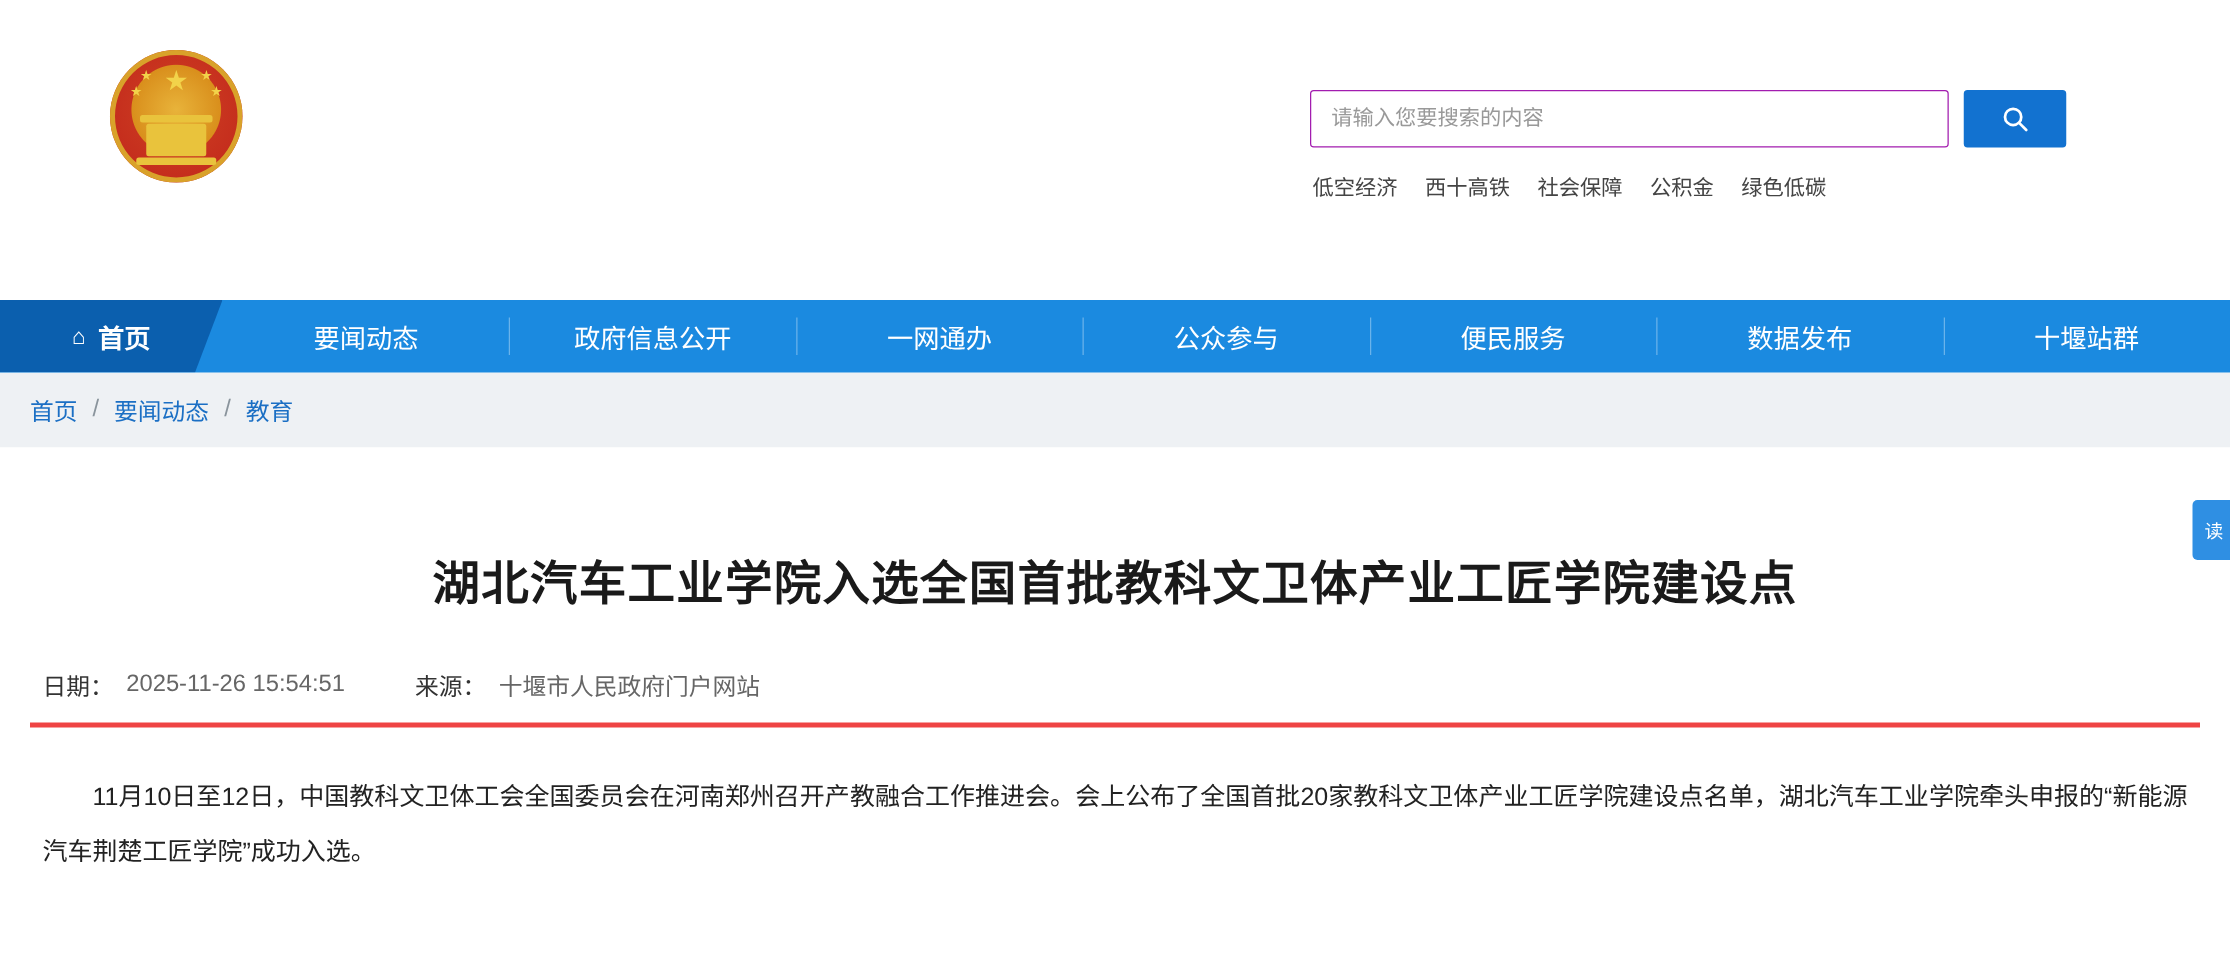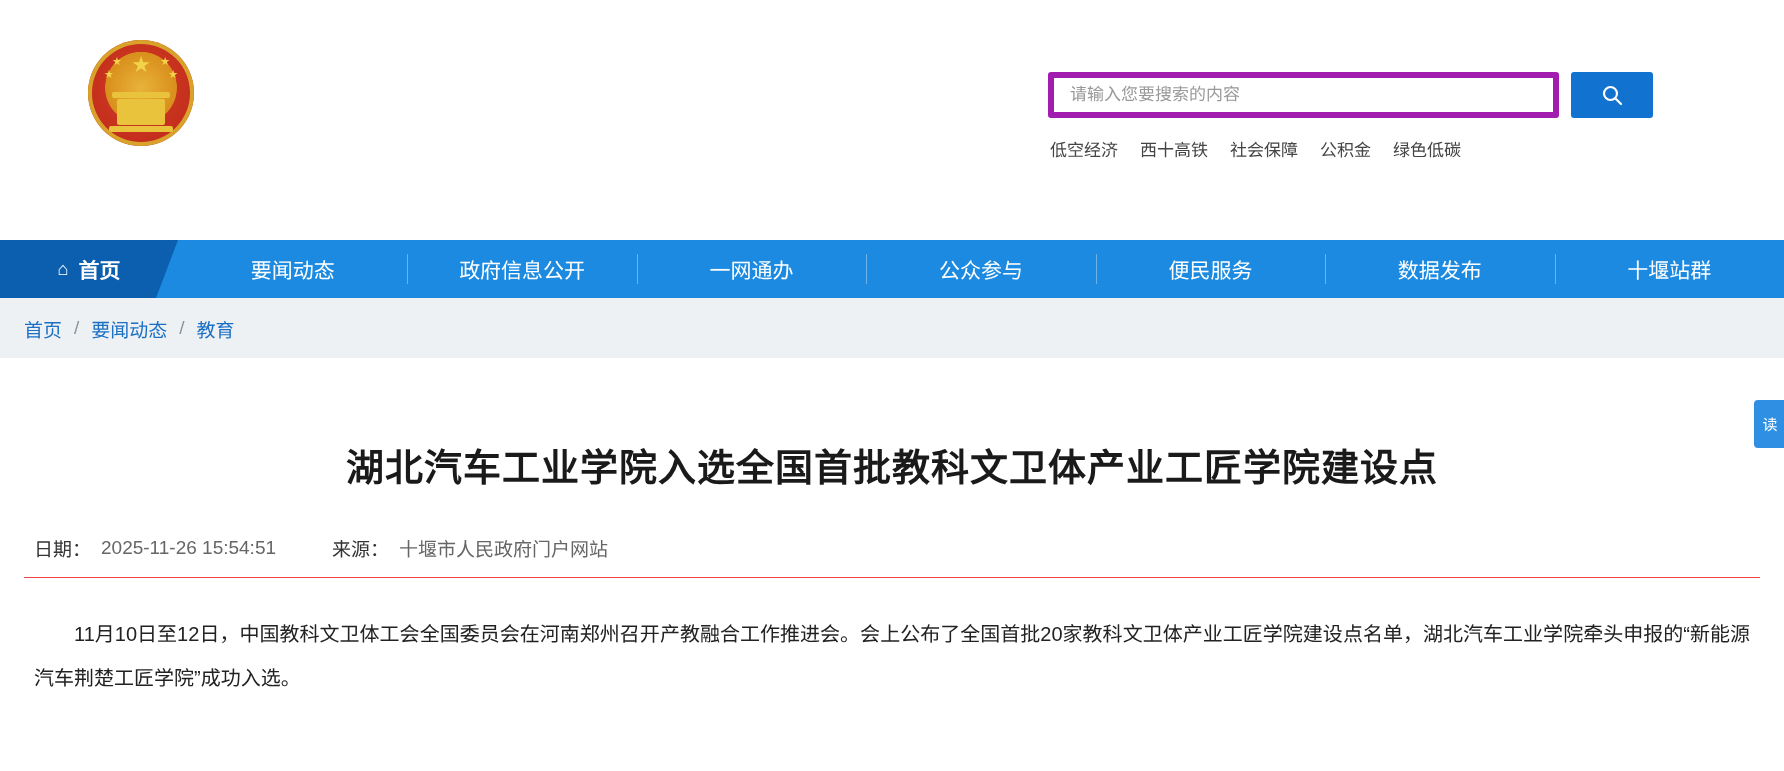--- a/index.html
+++ b/index.html
@@ -132,21 +132,21 @@
   }
   .search-row {
     display: flex;
     align-items: stretch;
     height: 46px;
   }
   .search-input {
     width: 511px;
     height: 46px;
     box-sizing: border-box;
-    border: 6px solid #a21caf;
+    border: 1px solid #a21caf;
     border-radius: 3px;
     padding: 0 16px;
     font-size: 17px;
     color: #0f172a;
     outline: none;
     background: #fff;
     font-family: "Liberation Sans", "DejaVu Sans", sans-serif;
   }
   .search-input::placeholder { color: #999; }
   .search-btn {
@@ -243,21 +243,21 @@
     font-weight: bold;
     color: #1a1a1a;
     line-height: 52px;
     margin: 0;
     padding: 84px 120px 0 120px;
     letter-spacing: 1px;
   }
   .meta-row {
     margin-top: 40px;
     padding-bottom: 16px;
-    border-bottom: 1px solid #ef4444;
+    border-bottom: 4px solid #ef4444;
     display: flex;
     align-items: center;
     font-size: 19px;
     color: #555;
     padding-left: 10px;
   }
   .meta-label { color: #333; }
   .meta-value { color: #666; margin-left: 10px; }
   .meta-gap { width: 56px; }
 

